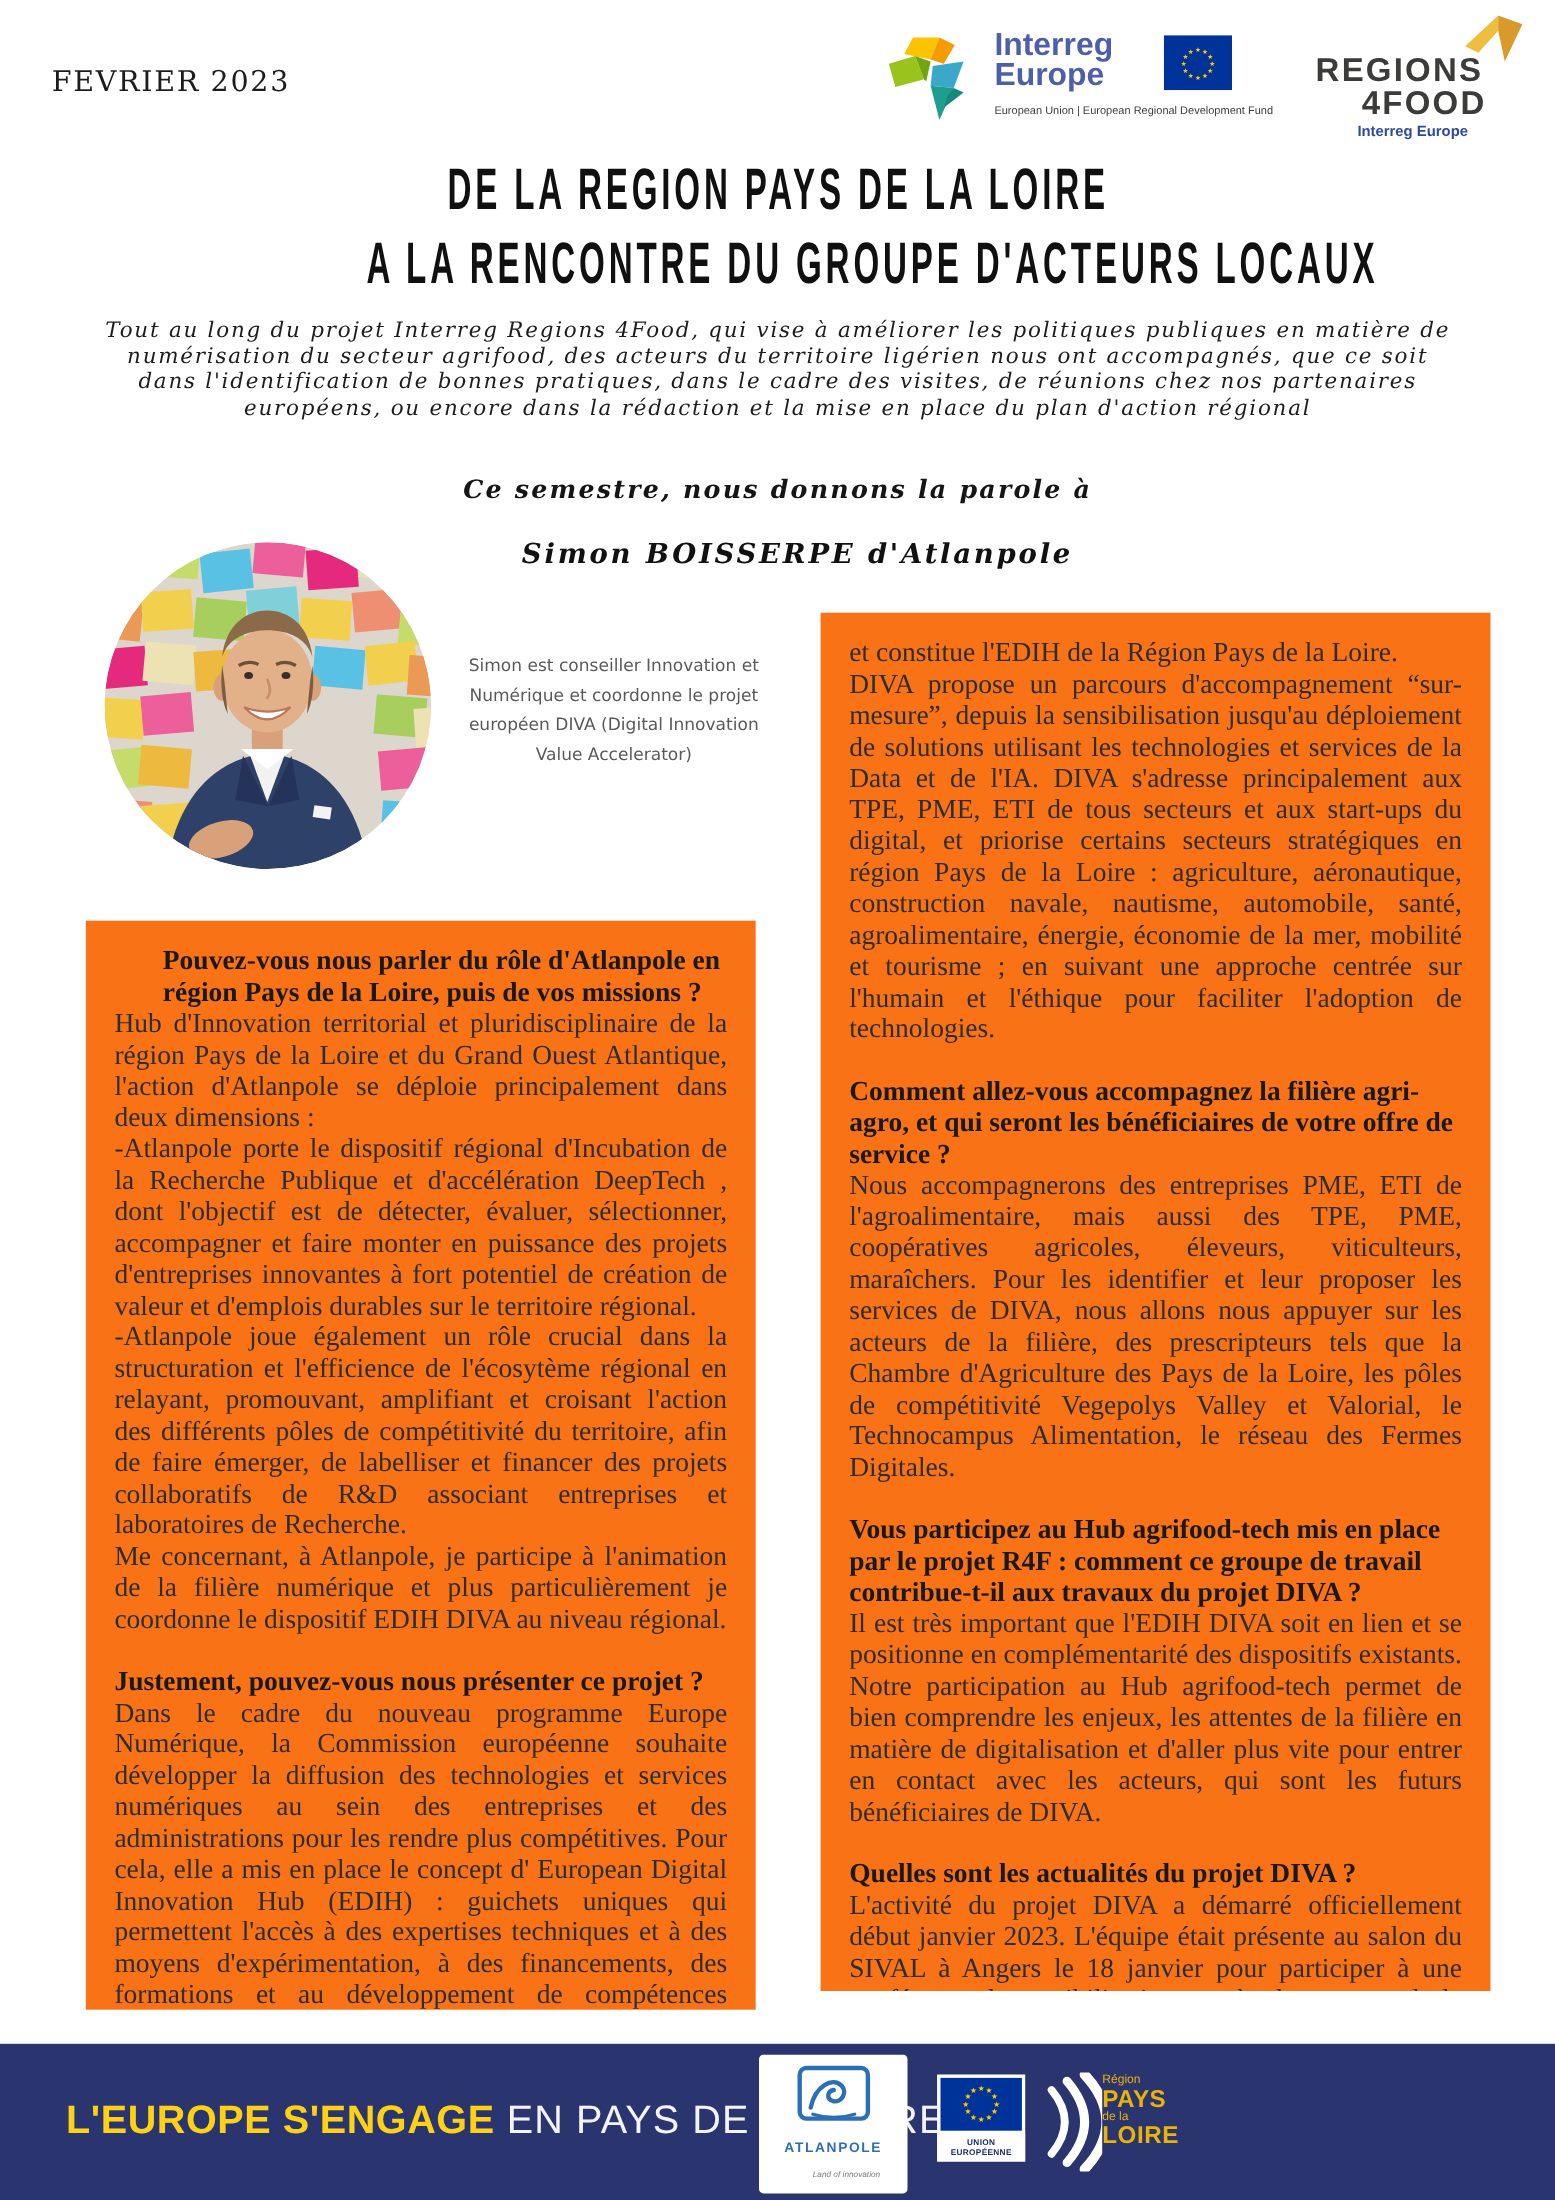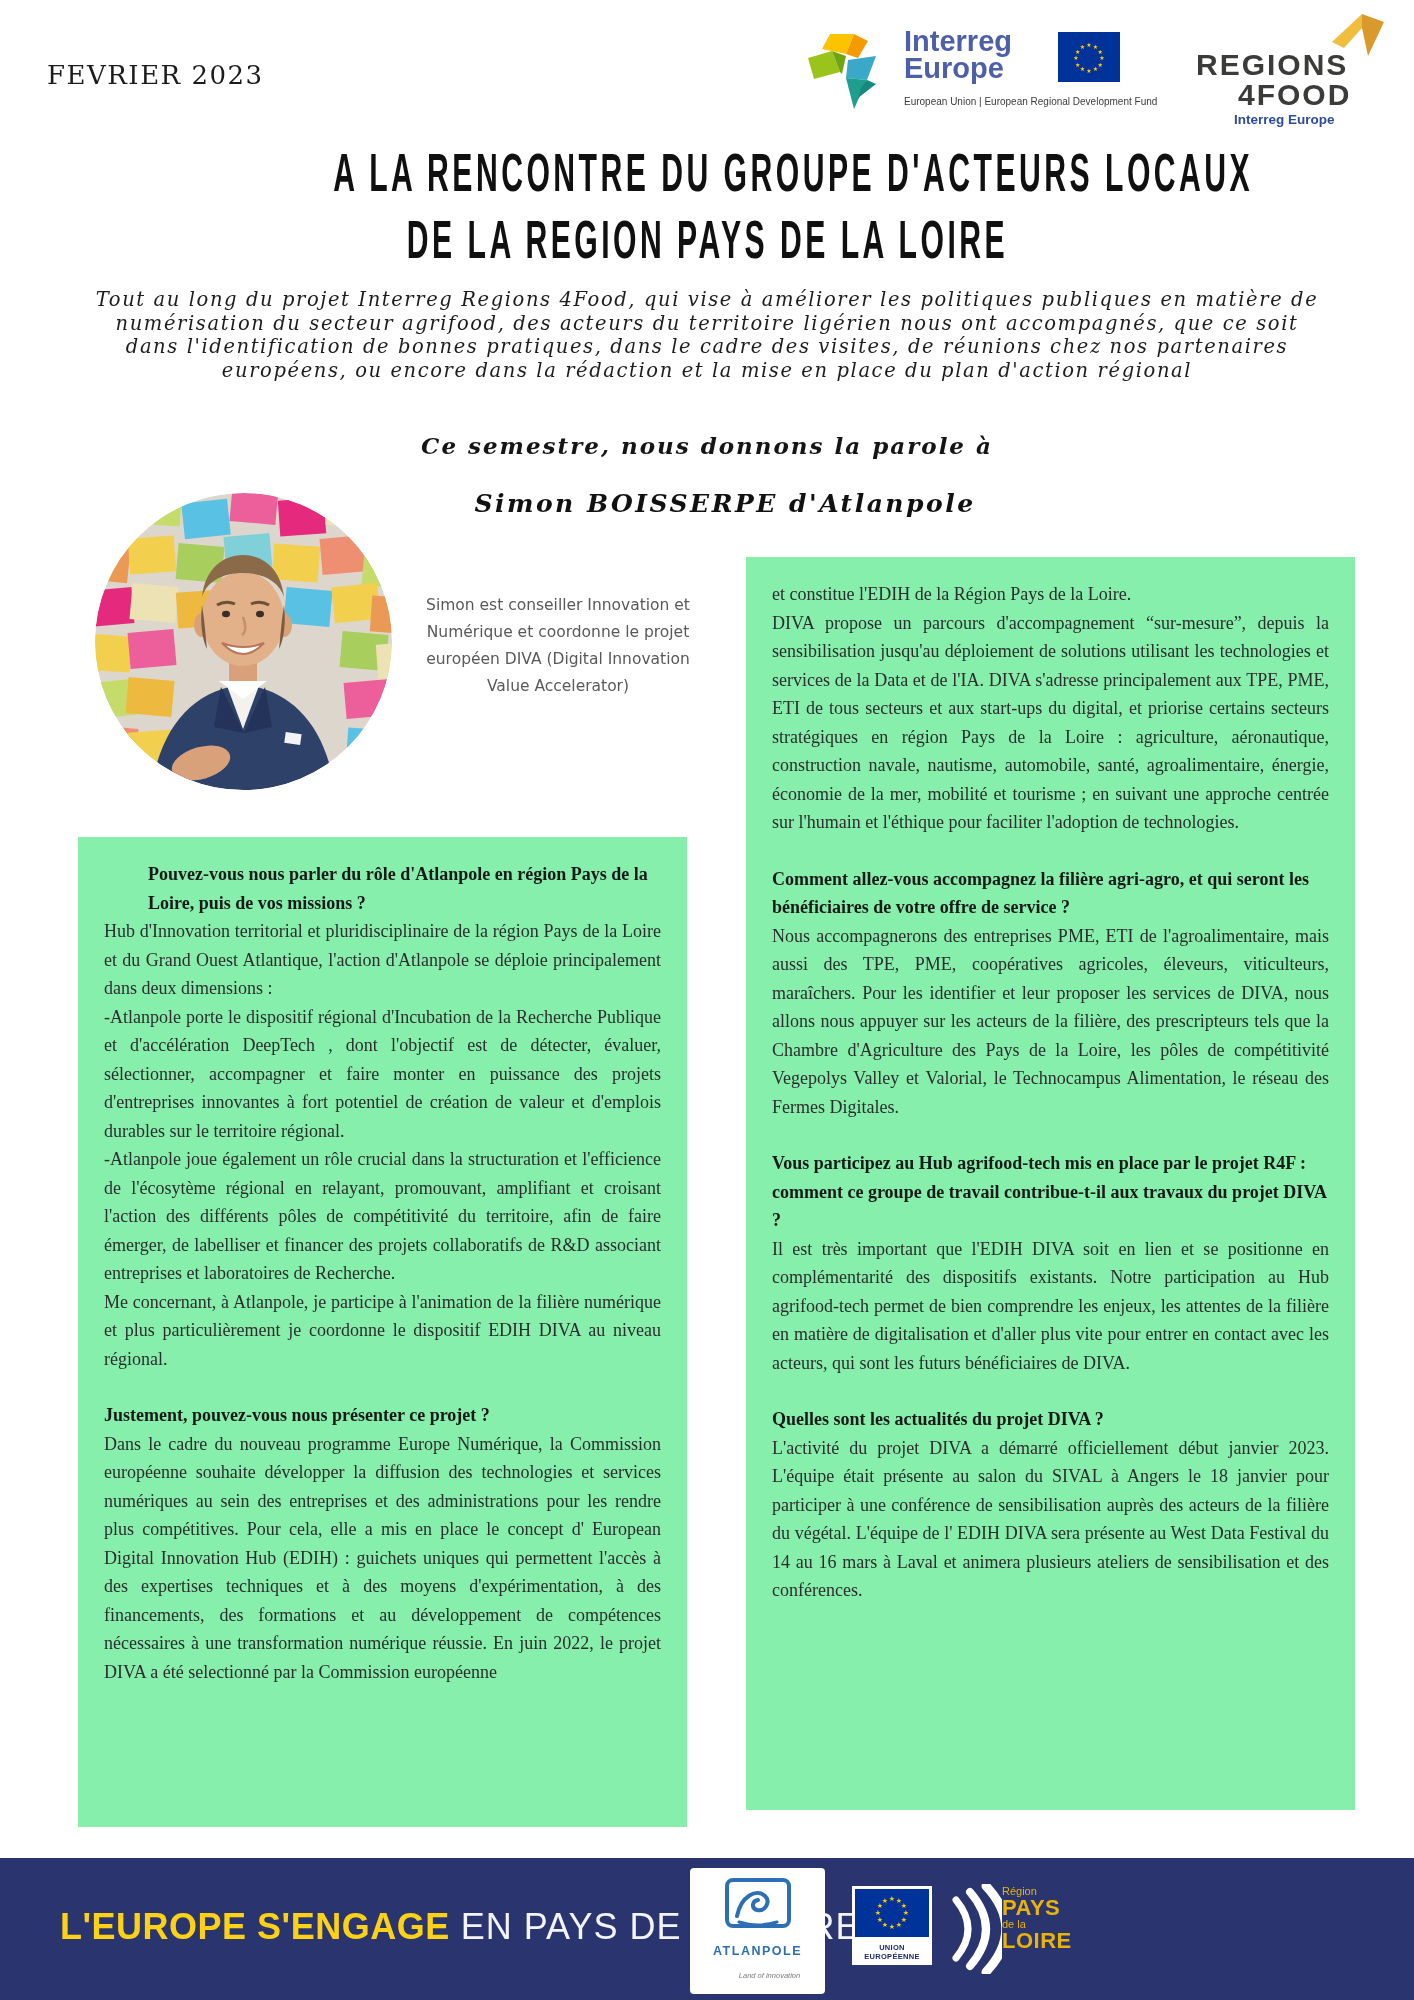--- a/index.html
+++ b/index.html
@@ -33,21 +33,21 @@
       font-style:italic;font-weight:bold;font-size:23px;letter-spacing:2px;color:#151515;}
   #guest{left:0;top:489px;width:1414px;text-align:center;font-family:"DejaVu Serif",serif;
       font-style:italic;font-weight:bold;font-size:25px;letter-spacing:2.5px;color:#111;padding-left:36px;}
 
   
   #photo{left:95px;top:493px;width:297px;height:297px;border-radius:50%;overflow:hidden;}
   #caption{left:420px;top:592px;width:276px;text-align:center;font-family:"DejaVu Sans",sans-serif;
       font-size:15.5px;line-height:27px;color:#595959;}
 
   
-  .yellow-box{background:#86efac;padding:23px 26px;font-size:18px;line-height:28.5px;color:#2d2d2d;overflow:hidden;}
+  .yellow-box{background:#f97316;padding:23px 26px;font-size:25px;line-height:28.5px;color:#2d2d2d;overflow:hidden;}
   #qa-left{left:78px;top:837px;width:609px;height:990px;}
   #qa-right{left:746px;top:557px;width:609px;height:1253px;}
   .q{margin:28px 0 0 0;font-weight:bold;color:#191919;text-align:left;white-space:pre-line;}
   .q.first{margin-top:0;margin-left:44px;}
   .a{margin:0;text-align:justify;white-space:pre-line;}
   .a.first{margin-top:0;}
 
   
   #footer{left:0;top:1858px;width:1414px;height:142px;background:#2a356f;}
   #slogan{position:absolute;left:60px;top:48px;font-family:"Liberation Sans",sans-serif;font-size:36px;white-space:nowrap;}
@@ -112,22 +112,22 @@
     <svg id="r4f-arrow" width="62" height="48" viewBox="0 0 62 48">
       <polygon points="0,30 30,2 30,16 12,36" fill="#efbe3f"></polygon>
       <polygon points="30,2 52,10 36,44 30,16" fill="#d9992b"></polygon>
     </svg>
     <div id="r4f-l1">REGIONS</div>
     <div id="r4f-l2">4FOOD</div>
     <div id="r4f-sub">Interreg Europe</div>
   </div>
 
   <div id="title" class="abs">
+    <div><span class="title-line">DE LA REGION PAYS DE LA LOIRE</span></div>
     <div><span class="title-line">A LA RENCONTRE DU GROUPE D'ACTEURS LOCAUX</span></div>
-    <div><span class="title-line">DE LA REGION PAYS DE LA LOIRE</span></div>
   </div>
 
   <div id="intro" class="abs">Tout au long du projet Interreg Regions 4Food, qui vise à améliorer les politiques publiques en matière de numérisation du secteur agrifood, des acteurs du territoire ligérien nous ont accompagnés, que ce soit dans l'identification de bonnes pratiques, dans le cadre des visites, de réunions chez nos partenaires européens, ou encore dans la rédaction et la mise en place du plan d'action régional</div>
   <div id="lead-in" class="abs">Ce semestre, nous donnons la parole à</div>
   <div id="guest" class="abs">Simon BOISSERPE d'Atlanpole</div>
 
   <div id="photo" class="abs">
     <svg width="297" height="297" viewBox="0 0 297 297">
       <defs>
           <clipPath id="circ">

